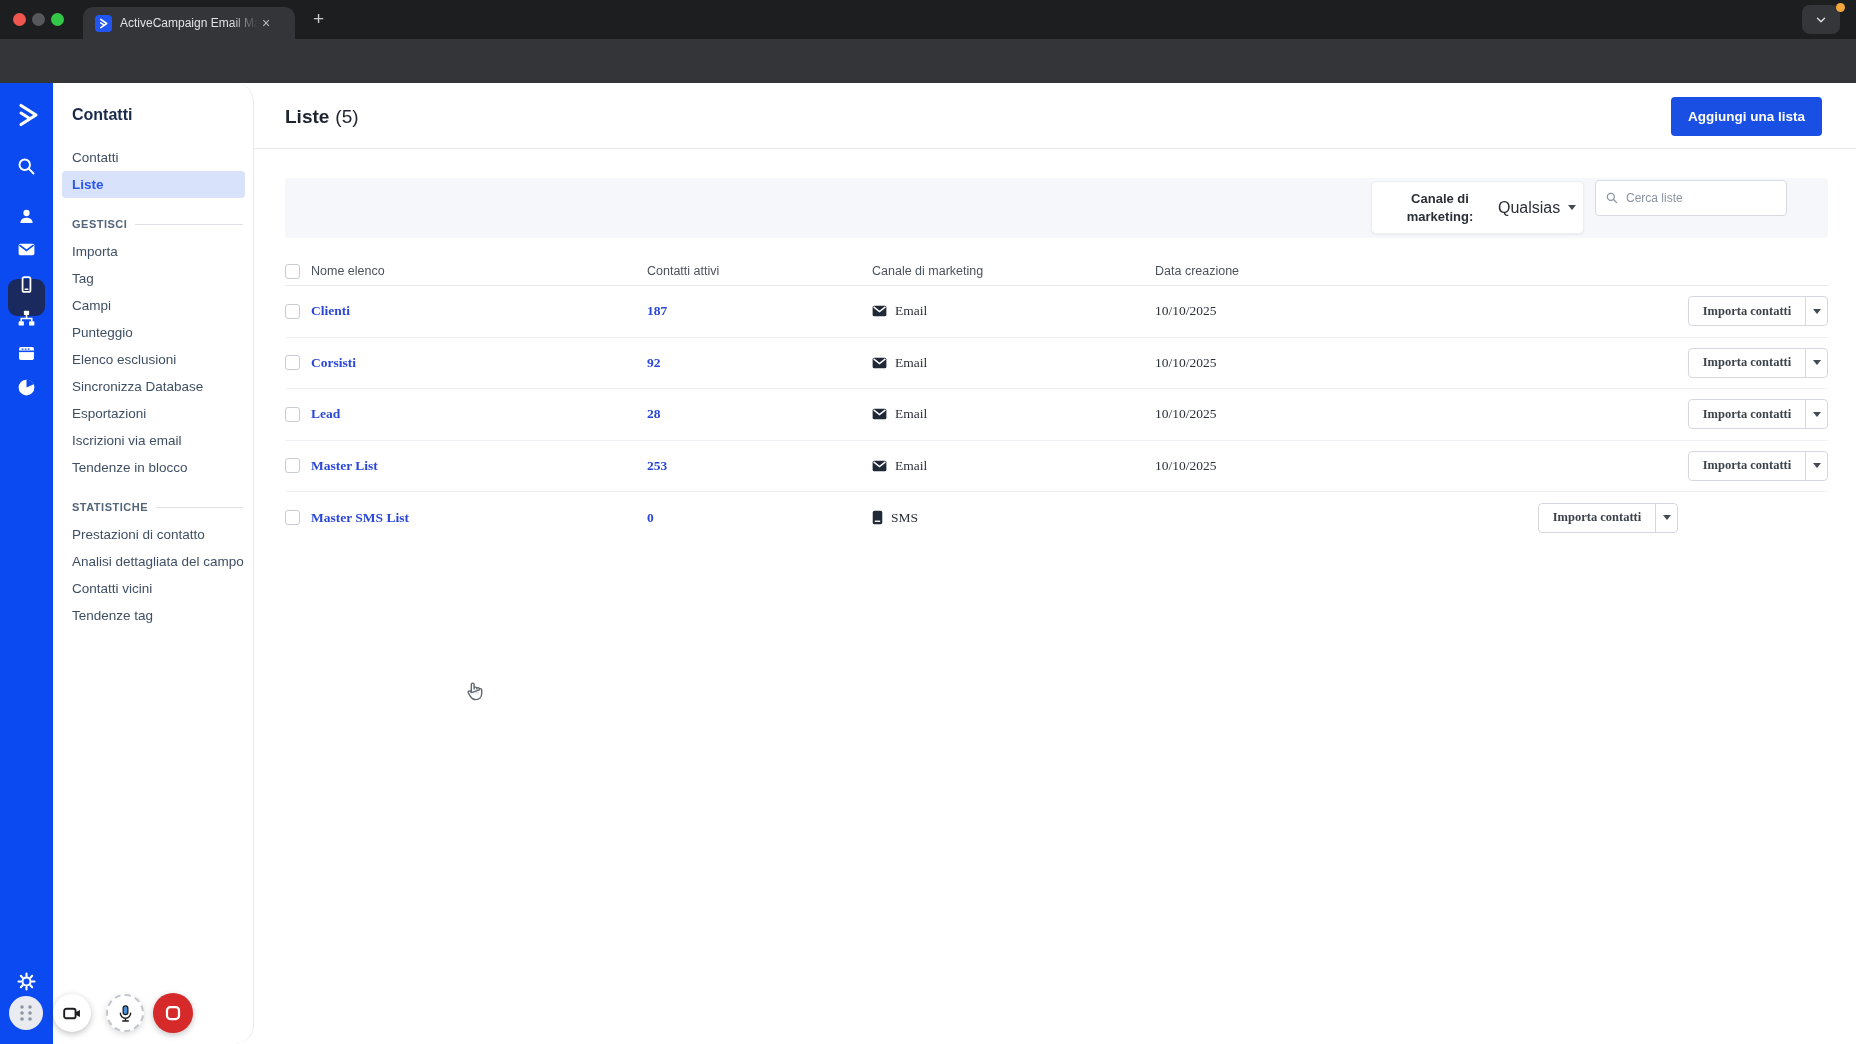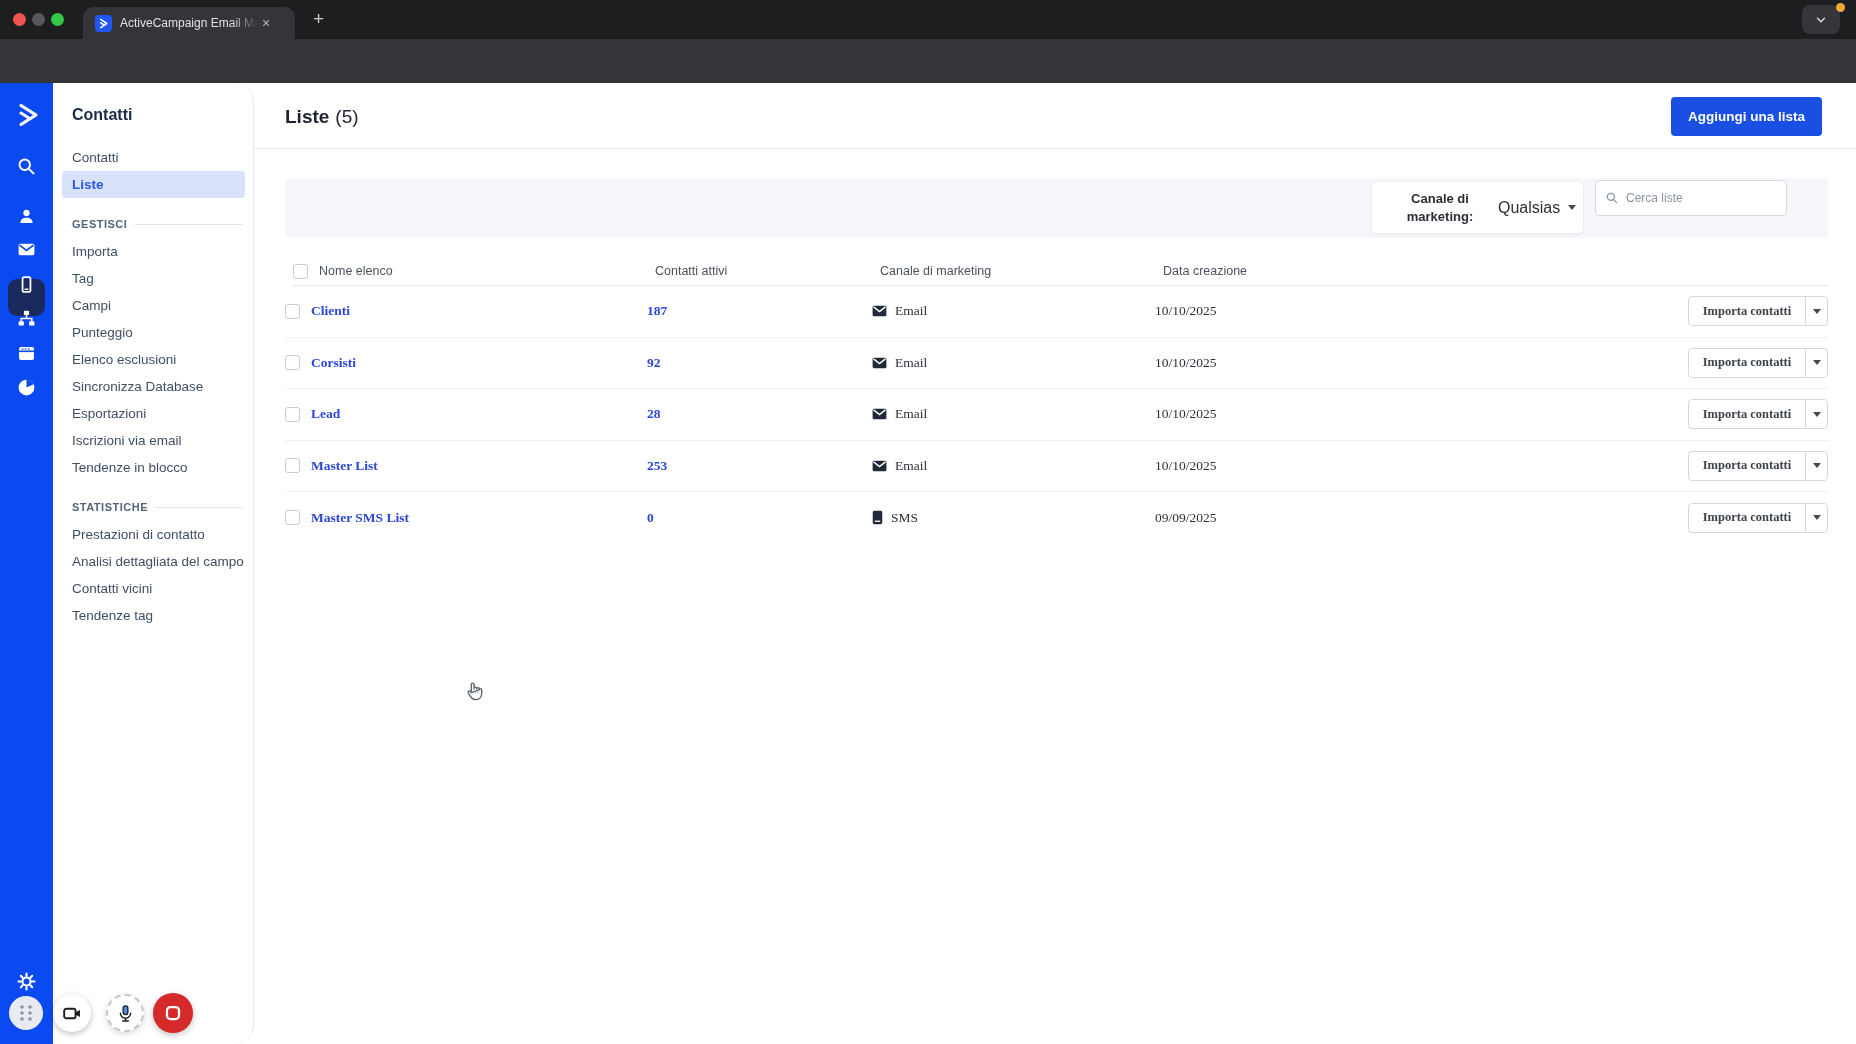--- a/index.html
+++ b/index.html
@@ -79,21 +79,21 @@
   .caret { width:0; height:0; border-left:4.5px solid transparent; border-right:4.5px solid transparent;
     border-top:5.5px solid #444a52; margin-left:8px; display:inline-block; }
   .search-box { position:absolute; right:41px; top:2px; width:192px; height:36px; background:#fff;
     border:1px solid #d7dbe0; border-radius:4px; }
   .search-box svg { position:absolute; left:9px; top:10px; }
   .search-box input { position:absolute; left:30px; top:0; width:155px; height:34px; border:none; outline:none;
     font-size:12px; color:#15803d; font-family:"Liberation Sans",sans-serif; background:transparent; }
   .search-box input::placeholder { color:#8a94a0; }
 
   .tablegrid { display:grid; grid-template-columns:26px 336px 225px 283px 1fr 150px; align-items:center; }
-  .table-header { position:absolute; left:39px; right:28px; top:174px; height:29px; border-bottom:1px solid #e8eaee; }
+  .table-header { position:absolute; left:31px; right:28px; top:174px; height:29px; border-bottom:1px solid #e8eaee; }
   .th { font-size:12.5px; color:#4b535e; }
   .checkbox { width:15px; height:15px; border:1px solid #c7ccd4; border-radius:3px; background:#fff; }
   .rows { position:absolute; left:31px; right:28px; top:203px; }
   .row { height:51.5px; border-bottom:1px solid #eef0f3;font-family:Liberation Serif, serif; }
   .row:last-child { border-bottom:none; }
   .cell-link { color:#2b47d9; font-size:13.5px; font-weight:bold; text-decoration:none; cursor:pointer; }
   .cell-ch { display:flex; align-items:center; font-size:13.5px; color:#2b313a; gap:8px; }
   .cell-date { font-size:13.5px; color:#2b313a; }
   .import-btn { display:flex; height:30px; border:1px solid #d5d9df; border-radius:4px; background:#fff; overflow:hidden;
     width:140px; justify-self:end; cursor:pointer; }
@@ -453,21 +453,20 @@
         <span class="checkbox"></span>
         <a class="cell-link">Master SMS List</a>
         <a class="cell-link">0</a>
         <span class="cell-ch">
             <svg width="11" height="15" viewBox="0 0 16 22">
               <rect x="1" y="1" width="14" height="20" rx="2.5" fill="#1f2937"></rect>
               <path d="M4 16.5h8" stroke="#fff" stroke-width="2"></path>
             </svg>
             <span>SMS</span>
           </span>
-        <span class="cell-date">09/09/2025</span>
         <span class="import-btn">
           <span class="import-main">Importa contatti</span>
           <span class="import-caret">
               <span class="caret"></span>
             </span>
         </span>
       </div>
 
     </div>
 

